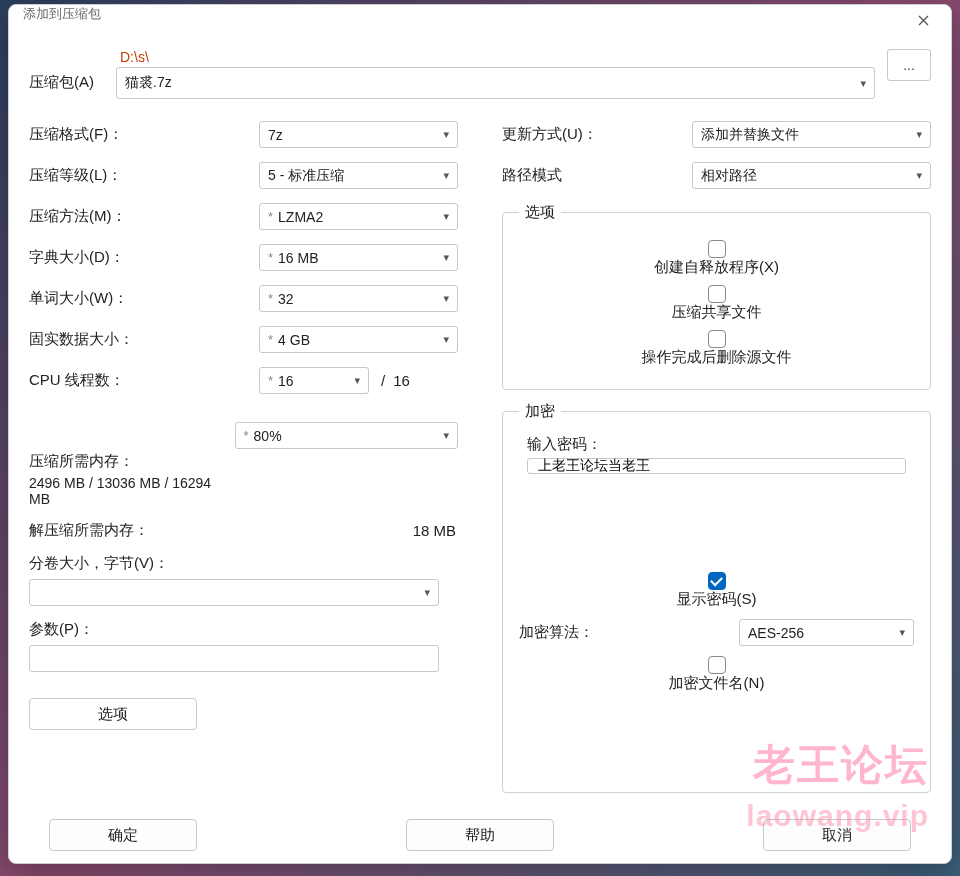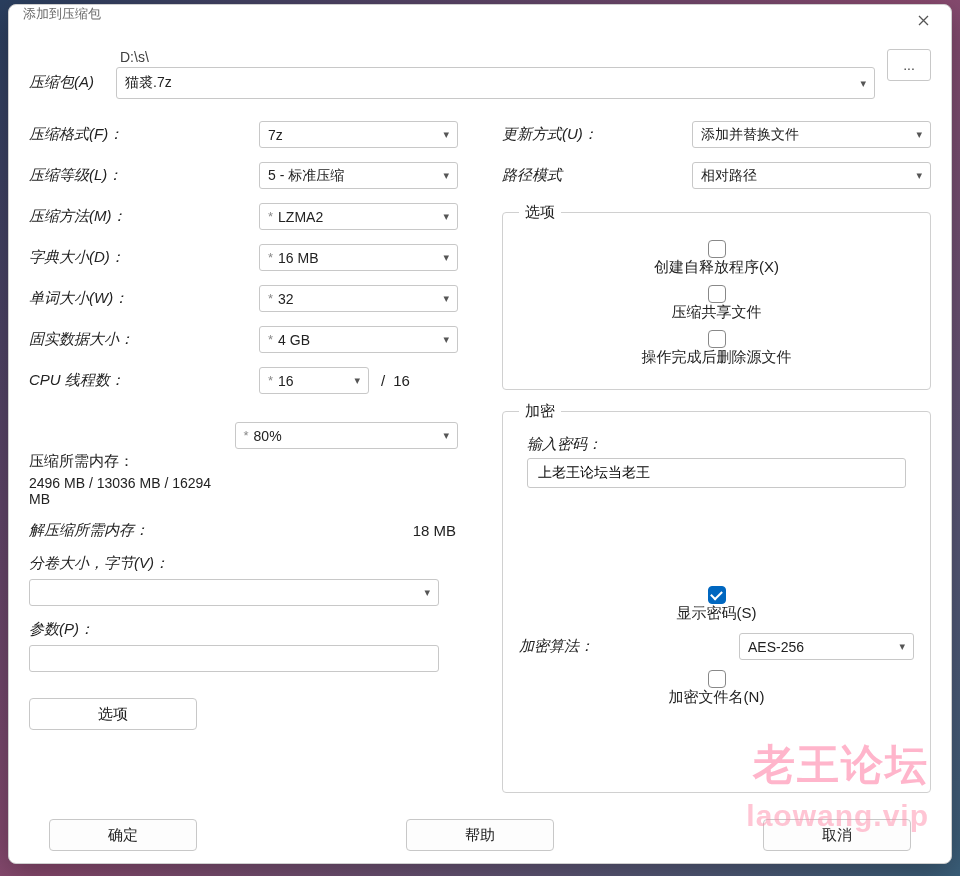--- a/index.html
+++ b/index.html
@@ -5,27 +5,27 @@
   * { box-sizing: border-box; font-family: "Microsoft YaHei", "Segoe UI", sans-serif; }
   body { margin:0; background:#333; }
   .desktop { width:960px; height:876px; position:relative; background:linear-gradient(135deg,#2a3f5f 0%,#8a4a6f 50%,#3a5f7a 100%); overflow:hidden; }
   .window { position:absolute; left:8px; top:4px; width:944px; height:860px; background:#ffffff; border:1px solid #cfcfcf; border-radius:8px; box-shadow:0 8px 32px rgba(0,0,0,.3); display:flex; flex-direction:column; }
   .titlebar { height:34px; display:flex; padding:0 6px 0 14px; color:#6a6a6a; font-size:13px; }
   .titlebar .spacer{flex:1;}
   .close-btn { width:44px; height:30px; display:flex; align-items:center; justify-content:center; color:#555; border-radius:4px; }
   .content { flex:1; padding:10px 20px 12px 20px; display:flex; flex-direction:column; }
 
   .row { display:flex; align-items:center; margin-bottom:14px; }
-  .lbl { font-size:15px; color:#222;font-style:italic; }
+  .lbl { font-size:15px; color:#222; }
 
   
   .archive-row { display:flex; align-items:flex-start; gap:12px; margin-bottom:22px; }
   .archive-row .lbl{ padding-top:24px; width:75px; }
   .archive-box { flex:1; }
-  .path-text { font-size:14px; color:#404040; margin-bottom:2px; padding-left:4px;}
+  .path-text { font-size:14px; color:#c2410c; margin-bottom:2px; padding-left:4px;}
   .combo, .select, .textbox {
     height:27px; border:1px solid #c8c8c8; background:#fff; font-size:14px; color:#222;
     display:flex; align-items:center; padding:0 8px; border-radius:3px; position:relative;
   }
   .combo-wide{ height:32px;}
   .combo .val, .select .val{ flex:1; white-space:nowrap; overflow:hidden; }
   .caret { margin-left:6px; color:#555; font-size:11px;}
   .browse-btn { width:44px; height:32px; border:1px solid #c8c8c8; border-radius:3px; display:flex; align-items:center; justify-content:center; font-size:14px; color:#444; }
 
   .cols { flex:1; display:flex; gap:44px; }
@@ -48,21 +48,21 @@
   .cpu-count{ font-size:15px; color:#222;}
 
   fieldset{ border:1px solid #d0d0d0; border-radius:4px; margin:0 0 12px 0; padding:10px 16px 14px 16px;}
   legend{ font-size:15px; color:#222; padding:0 6px;}
   .check-row{ display:flex; align-items:center; gap:0; margin:8px 0; font-size:15px; color:#222;flex-direction:column;}
   .chk{ width:18px; height:18px; border:1.5px solid #888; border-radius:4px; background:#fff; display:flex; align-items:center; justify-content:center;}
   .chk.checked{ background:#0067c0; border-color:#0067c0;}
   .chk.checked::after{ content:""; width:5px; height:9px; border:solid #fff; border-width:0 2px 2px 0; transform:rotate(45deg) translate(-1px,-1px);}
 
   .textbox input{ border:none; outline:none; width:100%; font-size:14px; background:transparent;}
-  .pwd-box{ height:30px; margin-top:4px;}
+  .pwd-box{ height:16px; margin-top:4px;}
   .enc-gap{ height:90px;}
 
   .options-btn{ width:168px; height:32px; border:1px solid #c8c8c8; border-radius:4px; display:flex; align-items:center; justify-content:center; font-size:15px; color:#222; margin-top:26px;}
 
   .footer{ display:flex; justify-content:space-between; gap:32px; padding:14px 20px 0 20px; margin-top:auto;}
   .btn{ width:148px; height:32px; border:1px solid #c8c8c8; border-radius:4px; display:flex; align-items:center; justify-content:center; font-size:15px; color:#222; background:#fdfdfd;}
 
   .watermark1{ position:absolute; right:22px; bottom:70px; font-size:42px; font-weight:700; color:rgba(255,120,160,.55); letter-spacing:2px; pointer-events:none;}
   .watermark2{ position:absolute; right:22px; bottom:30px; font-size:30px; font-weight:700; color:rgba(255,140,170,.5); letter-spacing:1px; pointer-events:none;}
 </style>

